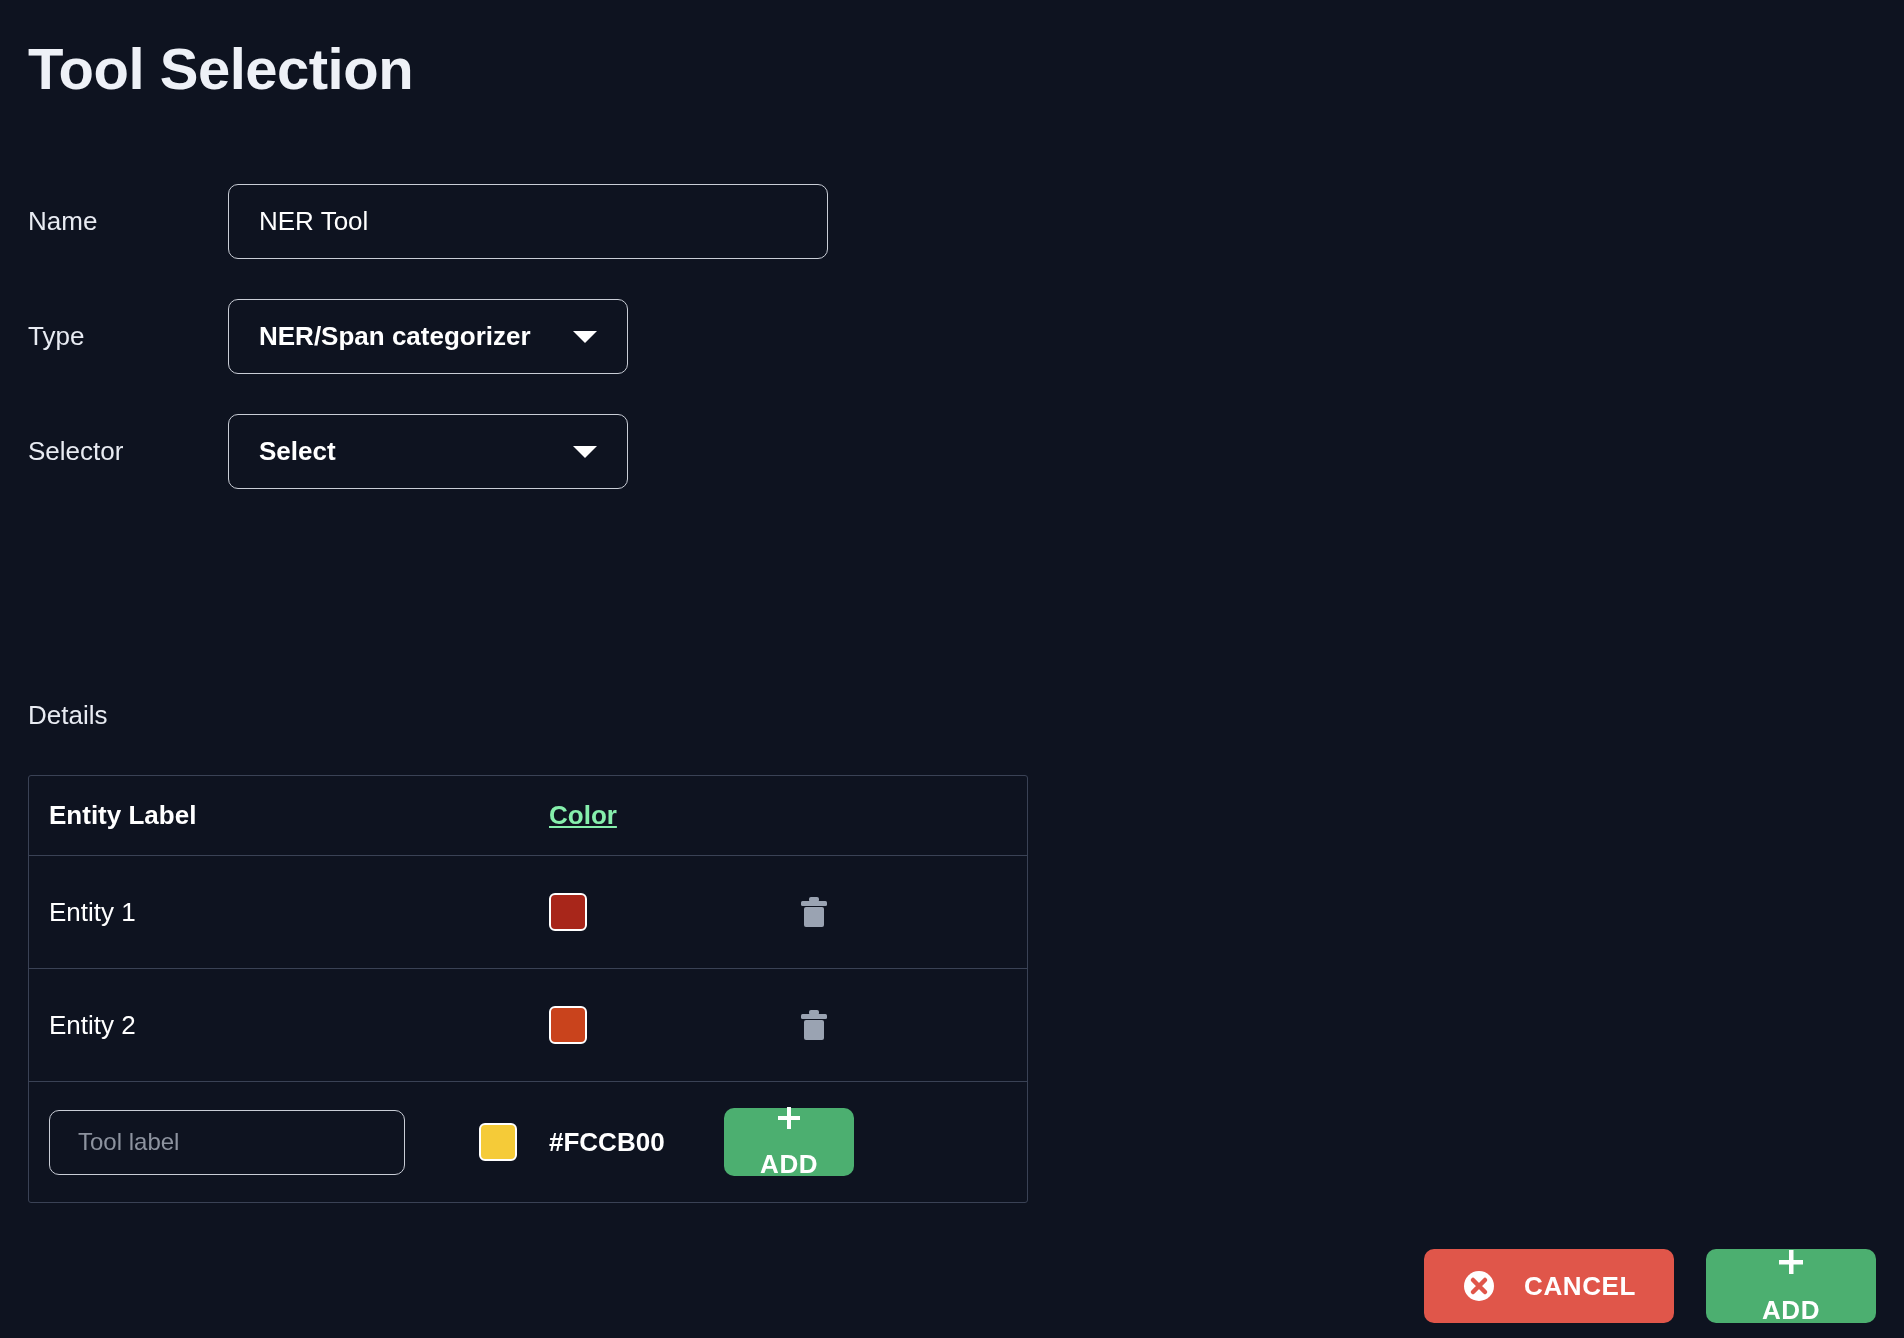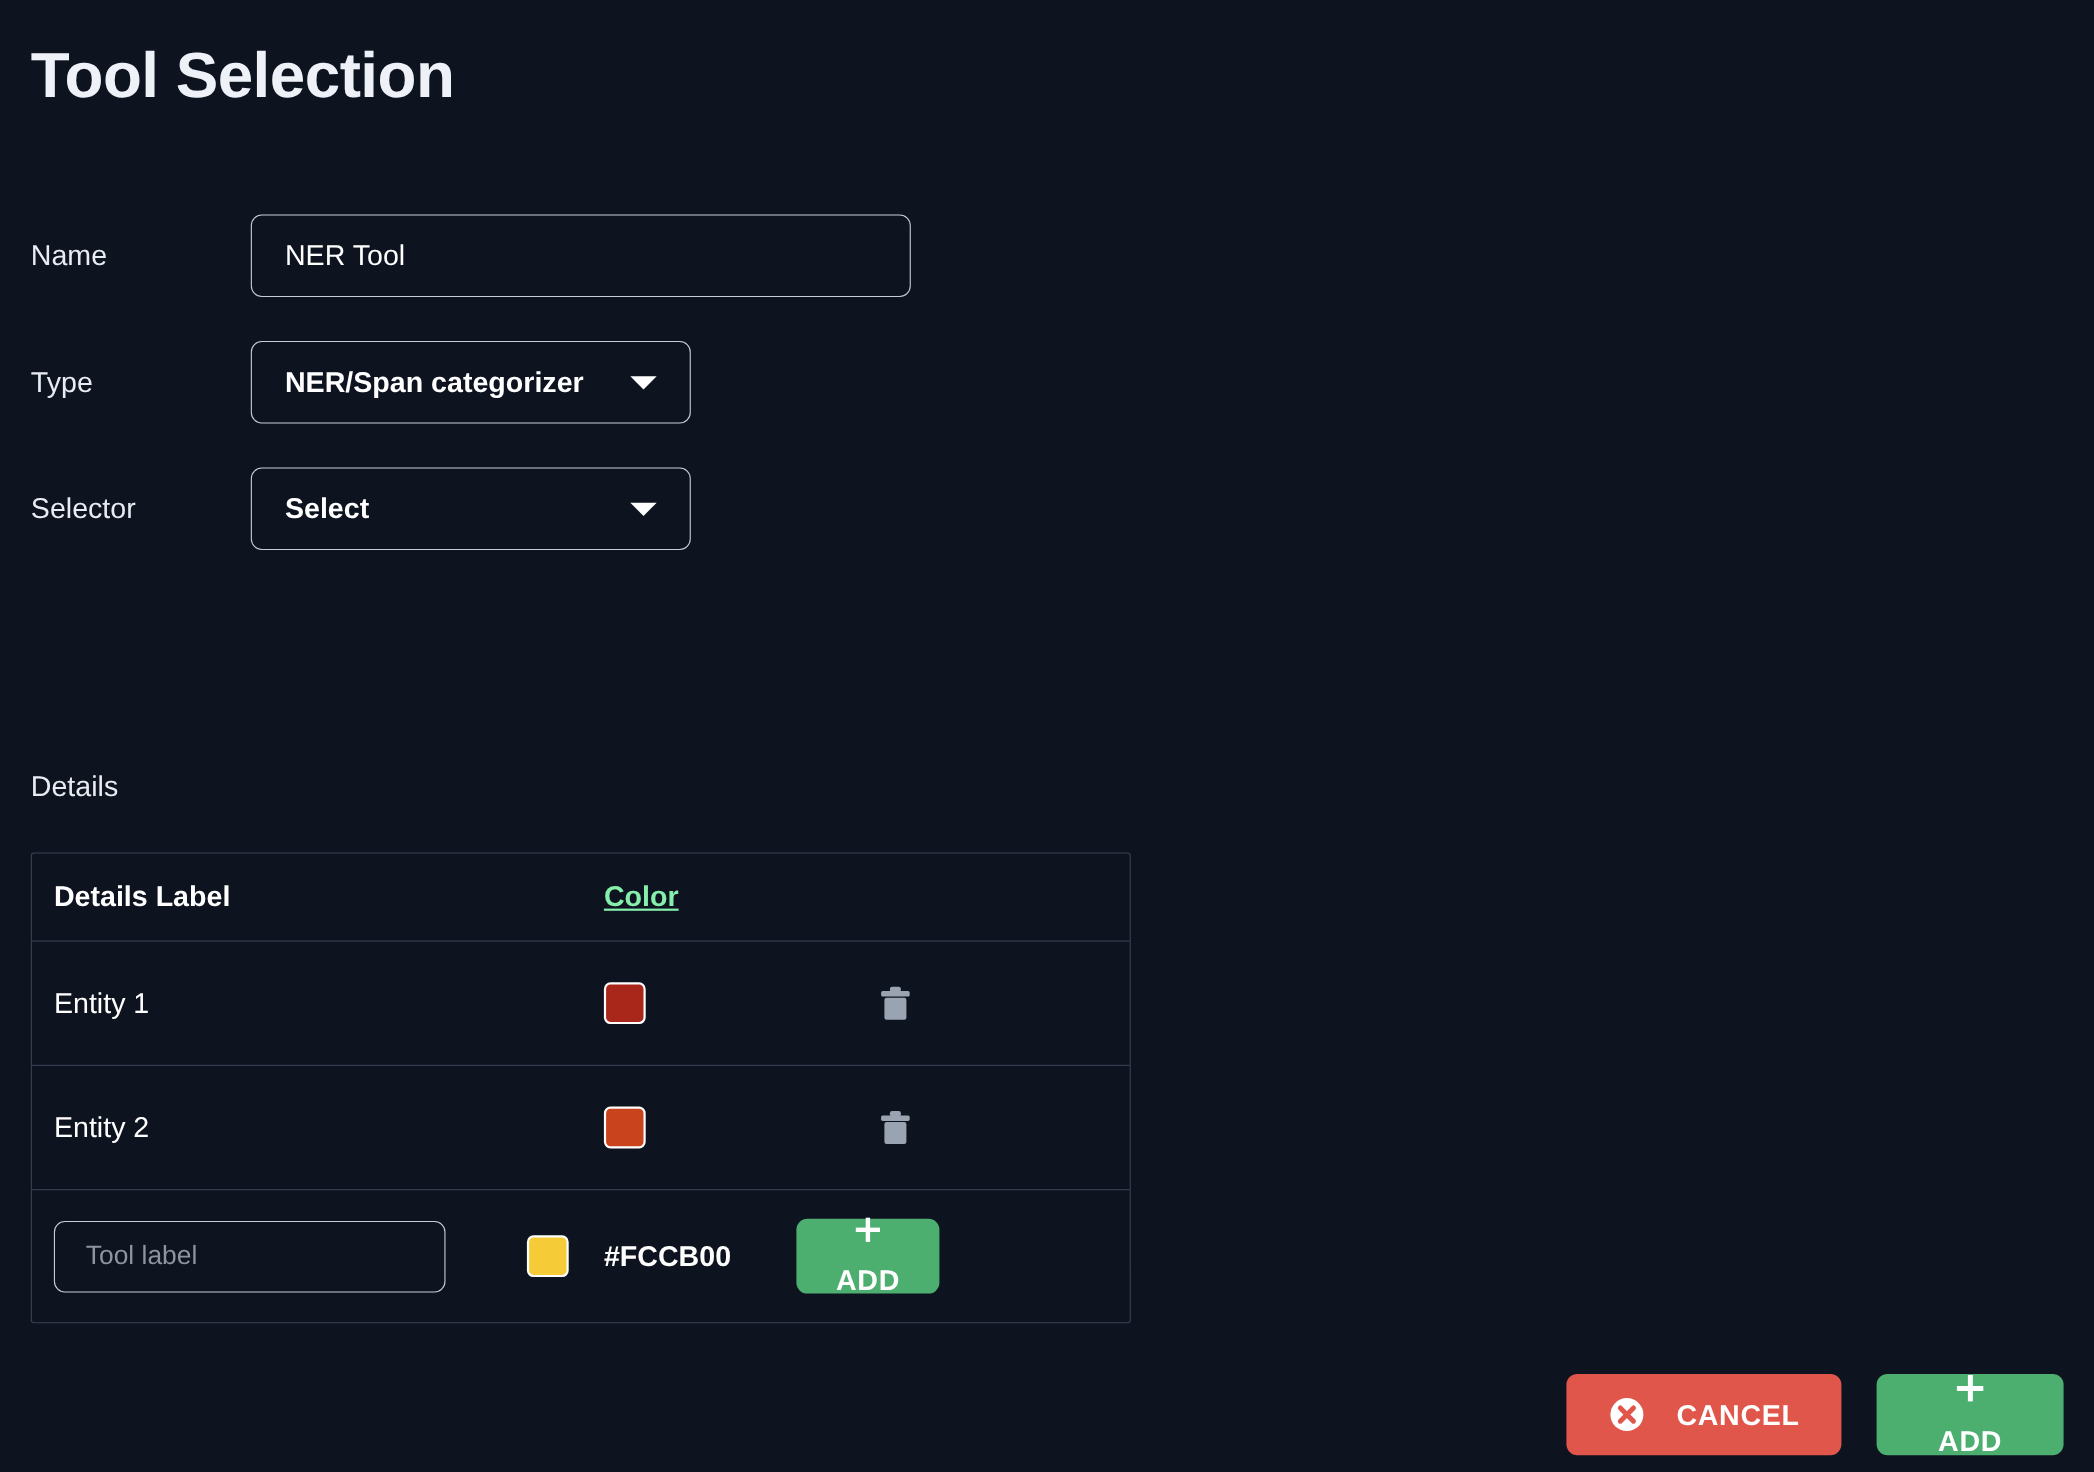--- a/index.html
+++ b/index.html
@@ -29,21 +29,21 @@
     font-weight: bold;
     color: #eef1f7;
     letter-spacing: -0.5px;
     line-height: 1.0;
   }
 
   
   .form {
     position: absolute;
     left: 28px;
-    top: 195px;
+    top: 184px;
     width: 880px;
   }
 
   .form-row {
     display: flex;
     align-items: center;
     height: 75px;
     margin-bottom: 40px;
   }
 
@@ -250,21 +250,21 @@
       </div>
     </div>
 
   </div>
 
   <div class="details-heading">Details</div>
 
   <div class="entity-table">
 
     <div class="tbl-head">
-      <div class="th-label">Details Label</div>
+      <div class="th-label">Entity Label</div>
       <div class="th-color">Color</div>
     </div>
 
     <div class="tbl-row">
       <div class="td-label">Entity 1</div>
       <div class="td-color">
         <span class="swatch" style="background: rgb(168, 38, 26);"></span>
       </div>
       <div class="td-action">
         <button class="trash-btn">

